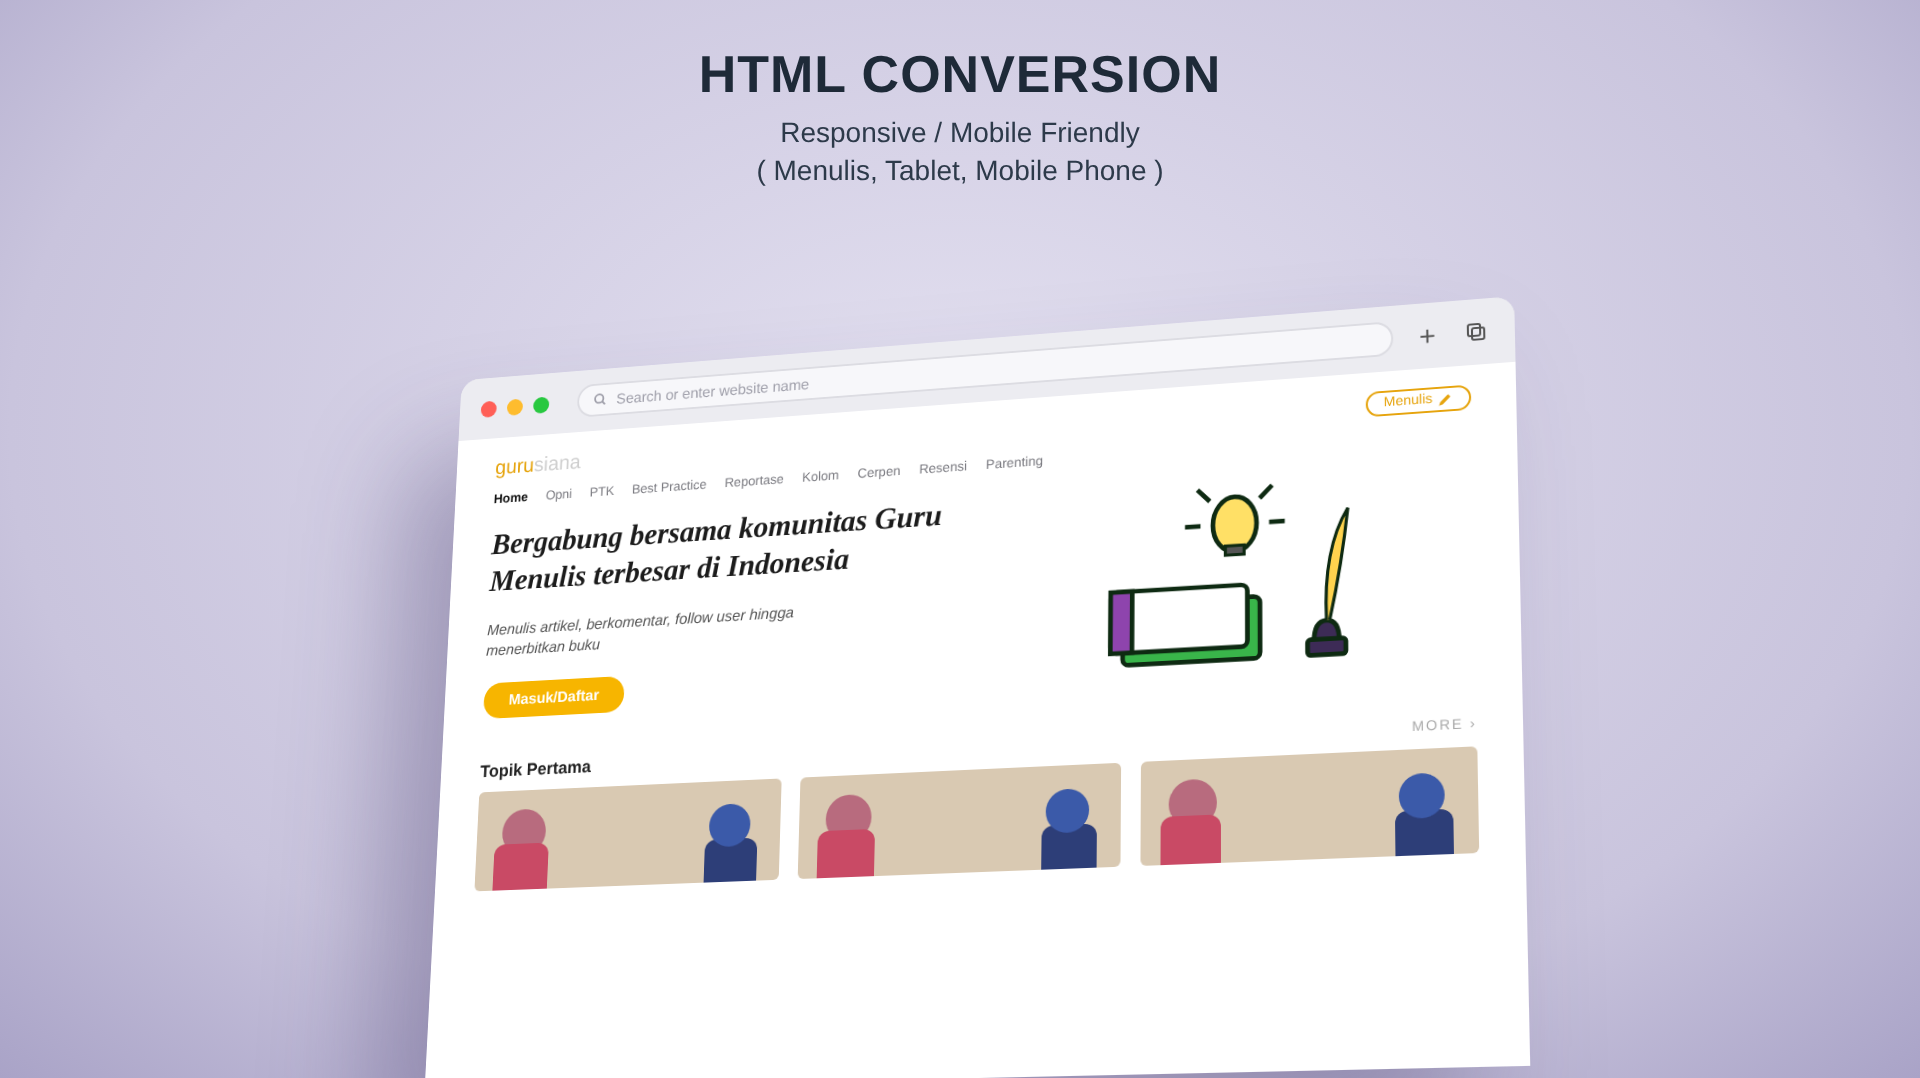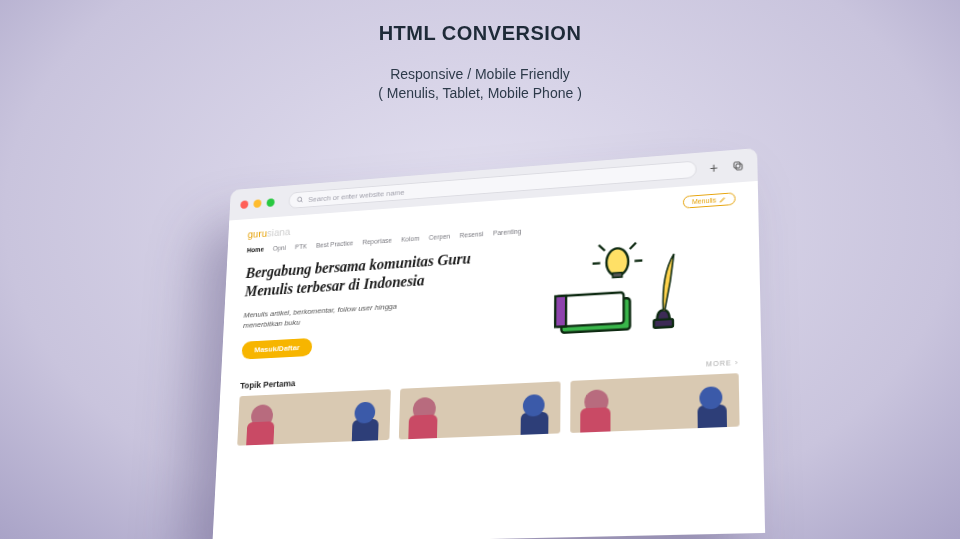--- a/index.html
+++ b/index.html
@@ -3,22 +3,22 @@
 <meta charset="utf-8">
 <style>
 * { margin:0; padding:0; box-sizing:border-box; font-family: -apple-system, Helvetica, Arial, sans-serif; }
 body {
   width:960px; height:539px;
   background: radial-gradient(ellipse at 50% 40%, #e3e0f0, #c9c4dd 70%, #a9a3c7);
   overflow:hidden;
   position:relative;
 }
 .promo { text-align:center; padding-top:22px; }
-.promo h1 { font-size:20px; font-weight:800; letter-spacing:0.5px; color:#1e2a38; }
-.promo p  { font-size:14px; color:#2d3a4a; margin-top:20px; line-height:1.35; }
+.promo h1 { font-size:26px; font-weight:800; letter-spacing:0.5px; color:#1e2a38; }
+.promo p  { font-size:14px; color:#2d3a4a; margin-top:4px; line-height:1.35; }
 
 .stage { position:absolute; left:50%; top:160px; transform:translateX(-50%); perspective:1800px; }
 .monitor {
   width:560px; height:380px;
   background:#f5f5f7;
   border-radius:10px 10px 6px 6px;
   transform: rotateX(14deg) rotateY(-16deg) rotateZ(1deg);
   box-shadow: -30px 40px 60px rgba(60,50,100,.35), 0 0 0 1px #d7d6e0 inset;
   display:flex; flex-direction:column;
 }

